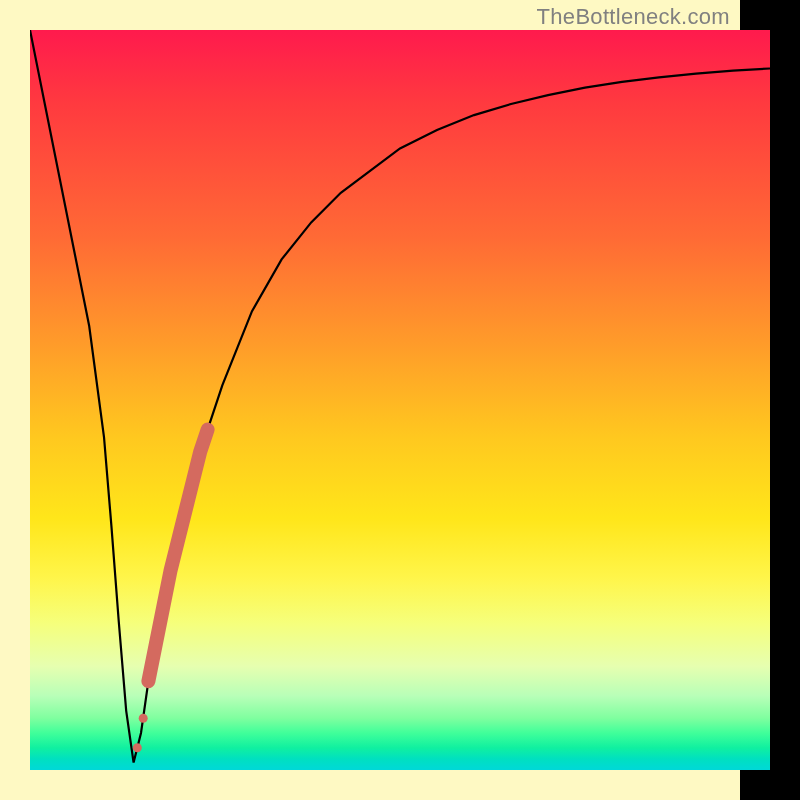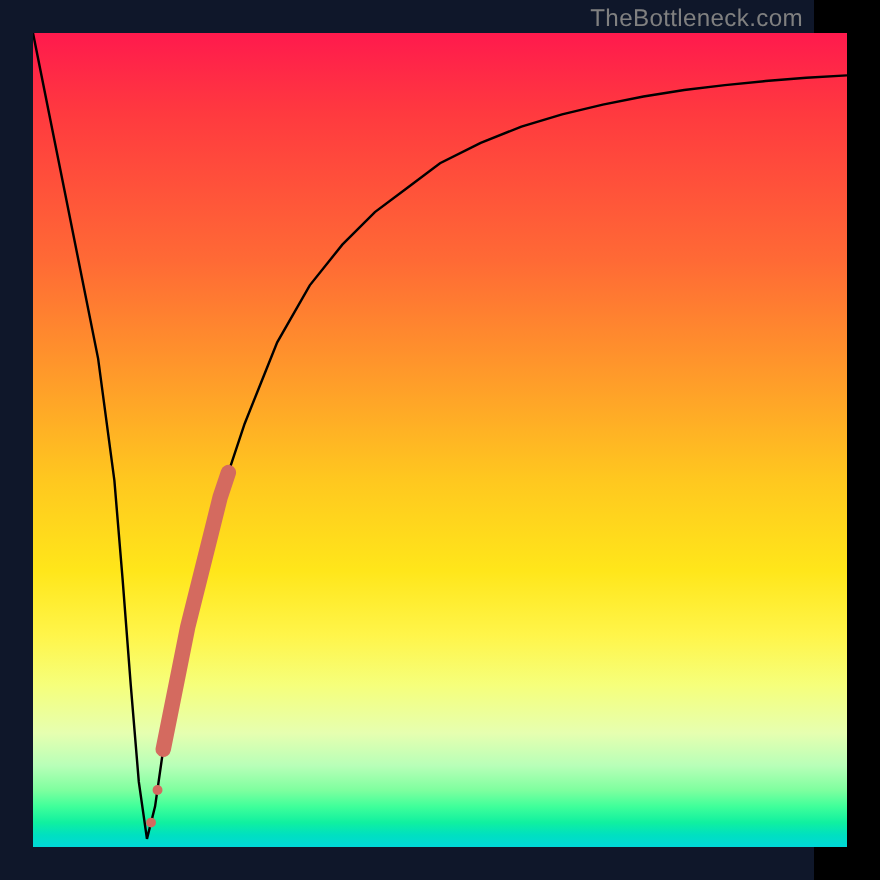--- a/index.html
+++ b/index.html
@@ -8,21 +8,21 @@
     width: 800px;
     height: 800px;
     overflow: hidden;
     background: #000;
     font-family: Arial, Helvetica, sans-serif;
   }
   .frame {
     position: relative;
     width: 740px;
     height: 800px;
-    background: #0f172a;
+    background: #fef9c3;
   }
   .plot-area {
     position: absolute;
     left: 30px;
     top: 30px;
     width: 740px;
     height: 740px;
     overflow: hidden;
   }
   .gradient-bg {

